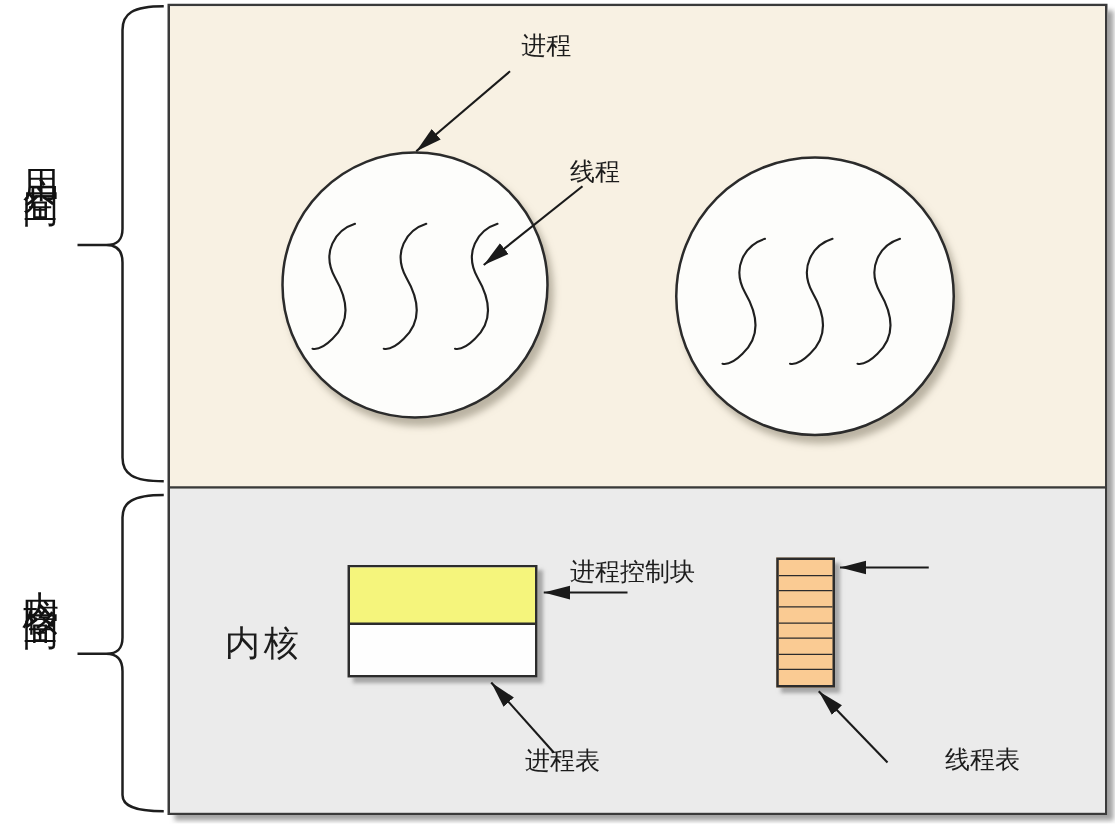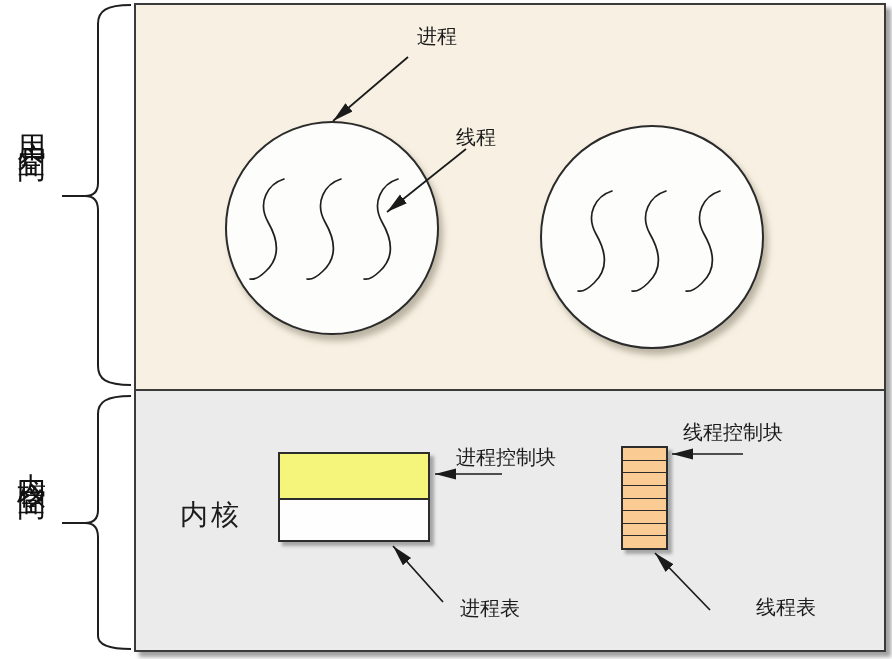--- a/index.html
+++ b/index.html
@@ -45,21 +45,21 @@
     position:absolute;writing-mode:vertical-rl;text-orientation:upright;
     font-size:29px;letter-spacing:6px;color:#111;white-space:nowrap;
   }
   #user-space-label{left:12px;top:112px;}
   #kernel-space-label{left:12px;top:450px;}
   .lbl{position:absolute;font-size:20px;color:#1c1c1c;white-space:nowrap;}
   #process-label{left:417px;top:23px;}
   #thread-label{left:456px;top:124px;}
   #kernel-label{left:180px;top:496px;font-size:28px;letter-spacing:3px;}
   #pcb-label{left:456px;top:444px;}
-  #process-table-label{left:460px;top:595px;}
+  #process-table-label{left:420px;top:595px;}
   #tcb-label{left:683px;top:419px;}
   #thread-table-label{left:756px;top:594px;}
 </style>
 </head>
 <body>
 
 <div id="canvas">
 
   <div id="panel-wrap">
     <div id="user-space-panel"></div>
@@ -118,15 +118,14 @@
 
   <div id="user-space-label" class="vlabel">用户空间</div>
   <div id="kernel-space-label" class="vlabel">内核空间</div>
 
   <div id="process-label" class="lbl">进程</div>
   <div id="thread-label" class="lbl">线程</div>
 
   <div id="pcb-label" class="lbl">进程控制块</div>
   <div id="kernel-label" class="lbl">内核</div>
   <div id="process-table-label" class="lbl">进程表</div>
-  <div id="tcb-label" class="lbl">线程控制块</div>
   <div id="thread-table-label" class="lbl">线程表</div>
 </div>
 
 </body></html>

